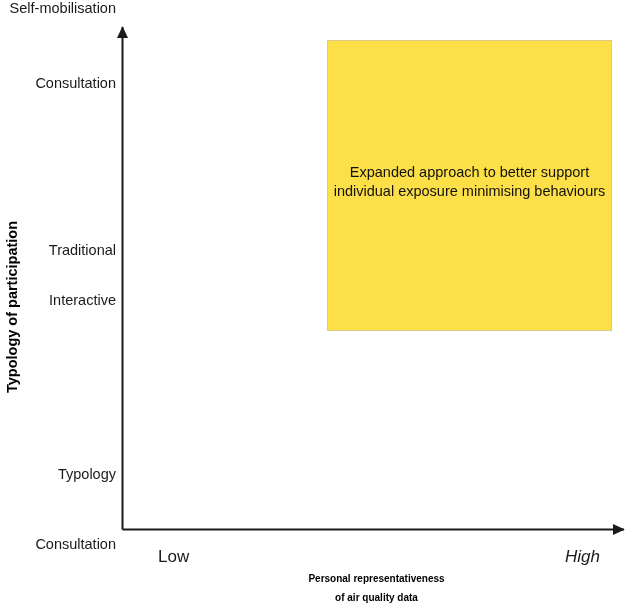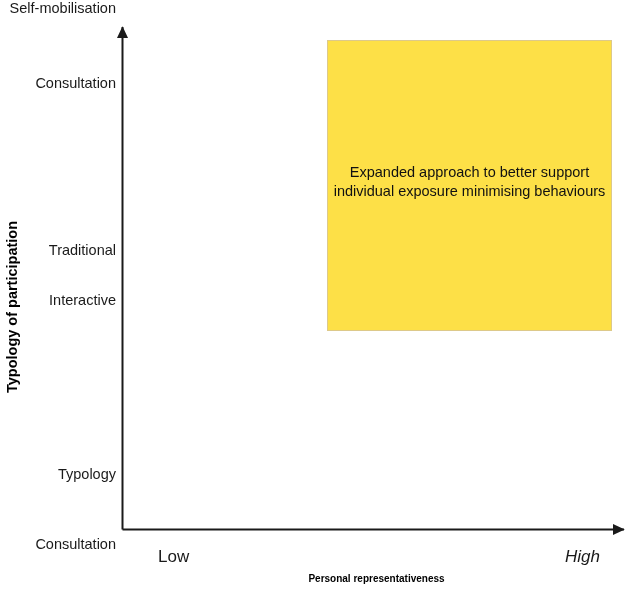--- a/index.html
+++ b/index.html
@@ -161,15 +161,16 @@
   <div class="box box-yellow">
     <span class="box-text">Expanded approach to better support individual exposure minimising behaviours</span>
   </div>
 
   <div class="x-label low">Low</div>
 
   <div class="x-label high">High</div>
 
   <div class="x-title">
     <span class="line">Personal representativeness</span>
+    <span class="line">of air quality data</span>
   </div>
 
 </div>
 
 </body></html>

